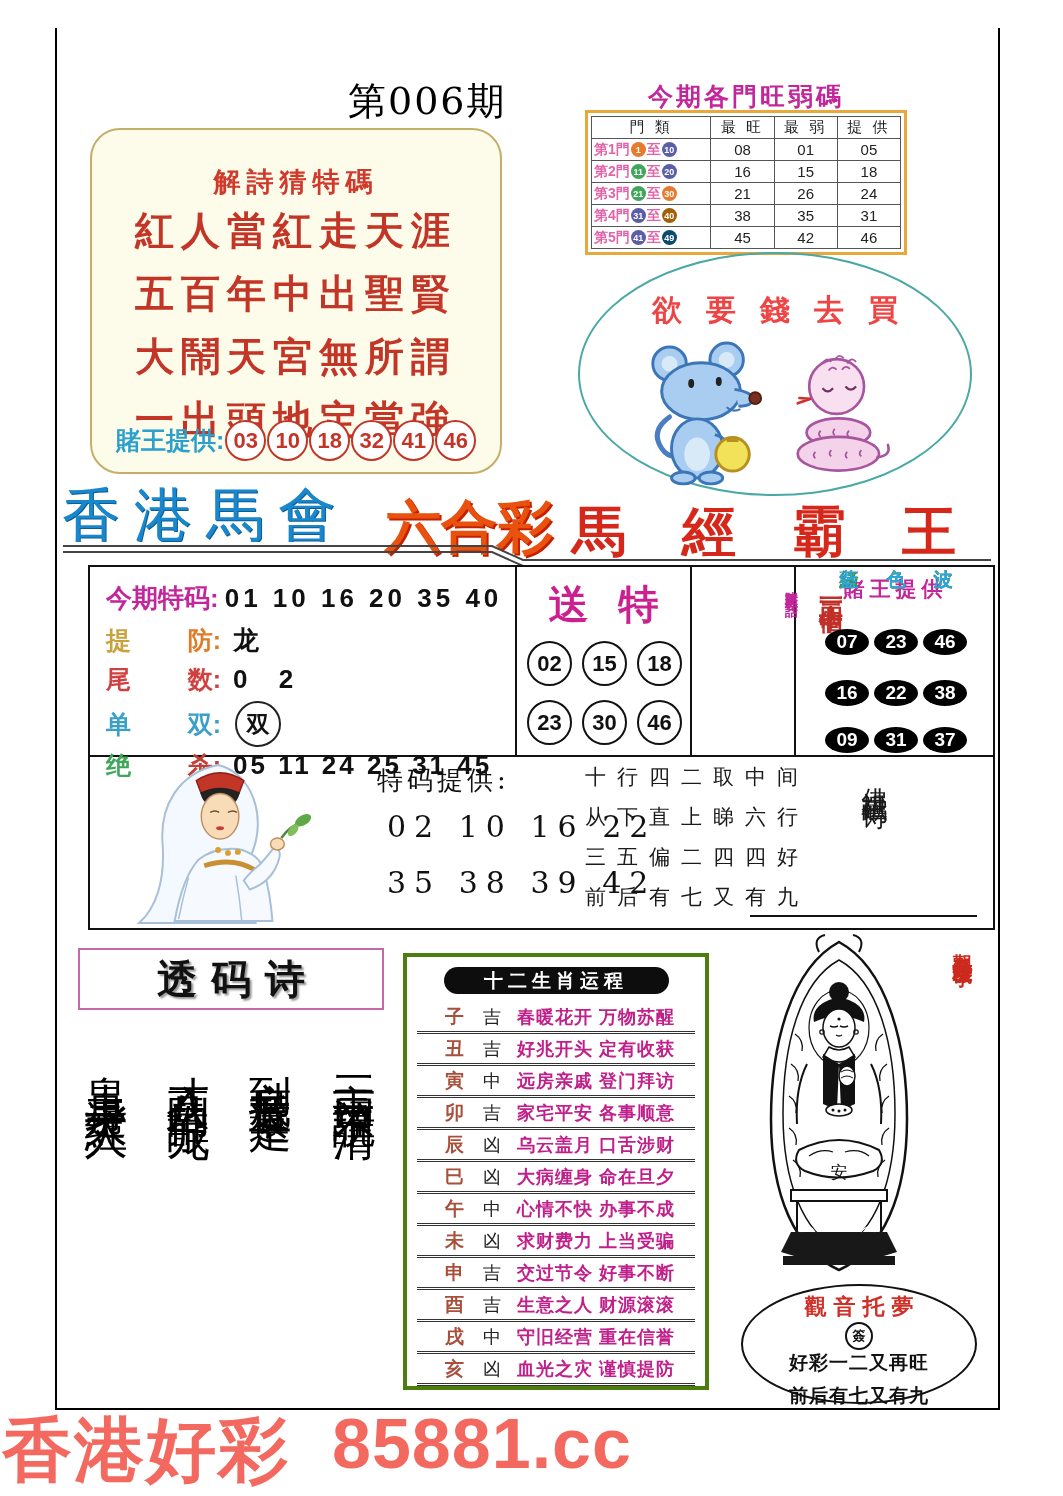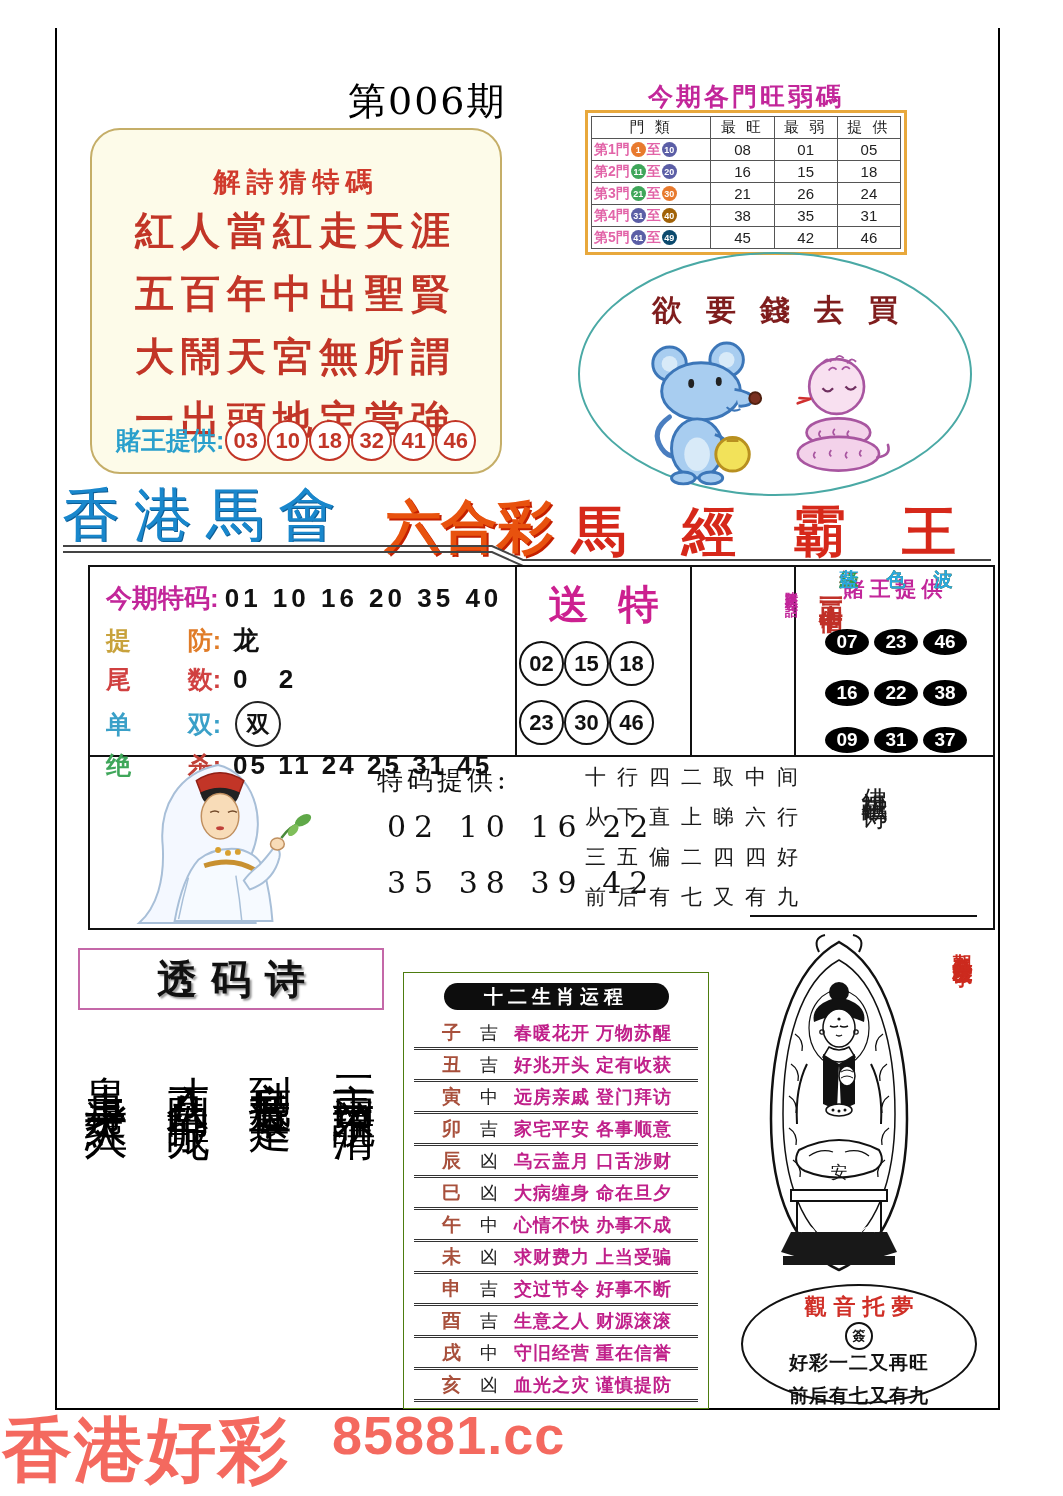--- a/index.html
+++ b/index.html
@@ -35,42 +35,42 @@
   #strength-wrap th,#strength-wrap td{border:1px solid #555;height:21px;text-align:center;padding:0;}
   #strength-wrap th{font-size:15px;font-weight:normal;color:#222;letter-spacing:3px;}
   .gate-cell{display:flex;align-items:center;justify-content:flex-start;padding-left:2px;}
   .gate-label{color:#E264A8;font-weight:bold;font-size:14px;white-space:nowrap;}
   .gc{display:inline-flex;width:15px;height:15px;border-radius:50%;color:#fff;font-size:9px;
       font-weight:bold;align-items:center;justify-content:center;margin:0 1px;}
   .sv{font-size:15px;color:#222;}
 
   
   #oval-hint{left:578px;top:252px;width:390px;height:240px;border:2px solid #4AA9A5;border-radius:50%;}
-  #oval-text{top:36px;width:100%;text-align:center;color:#7f1d1d;font-weight:bold;font-size:30px;
+  #oval-text{top:36px;width:100%;text-align:center;color:#ef4444;font-weight:bold;font-size:30px;
              letter-spacing:24px;text-indent:24px;white-space:nowrap;}
 
   
   #banner-club-clip{left:62px;top:484px;width:320px;height:58px;overflow:hidden;}
   #banner-club{margin-top:-7px;font-size:58px;font-weight:normal;color:#1987CC;letter-spacing:14px;
                white-space:nowrap;text-shadow:1px 1px 0 #0d5c94;}
   #banner-lottery{left:385px;top:490px;font-size:56px;font-weight:bold;color:#E8520E;
                   text-shadow:2px 2px 0 #c42000;white-space:nowrap;}
   #banner-main{left:572px;top:496px;font-size:54px;font-weight:bold;color:#D6281A;
                letter-spacing:56px;white-space:nowrap;font-family:"DejaVu Serif",serif;}
 
   
   #panel{left:88px;top:565px;width:907px;height:365px;border:2px solid #111;background:#fff;box-sizing:border-box;}
   .vline{position:absolute;top:0;width:2px;height:188px;background:#111;}
   #hline{position:absolute;left:0;top:188px;width:100%;height:2px;background:#111;}
   .p-row{position:absolute;display:flex;align-items:center;white-space:nowrap;}
   .lab2{display:flex;justify-content:space-between;width:115px;font-size:25px;font-weight:bold;}
   .pval{font-size:26px;font-weight:bold;color:#111;letter-spacing:4px;}
   #songte-title{left:425px;top:10px;width:177px;text-align:center;color:#CC2090;font-weight:bold;
                 font-size:40px;letter-spacing:30px;text-indent:30px;white-space:nowrap;}
-  .songte-row{left:415px;width:163px;display:flex;justify-content:center;gap:0;}
+  .songte-row{left:433px;width:163px;display:flex;justify-content:center;gap:10px;}
   .bcirc{display:inline-flex;width:41px;height:41px;border:2px solid #111;border-radius:50%;
          color:#111;font-size:22px;font-weight:bold;align-items:center;justify-content:center;background:#fff;}
   #msg-small{left:692px;top:14px;writing-mode:vertical-rl;color:#C2269A;font-size:13px;font-weight:bold;letter-spacing:2px;}
   #msg-big{left:725px;top:18px;writing-mode:vertical-rl;color:#C03028;font-size:24px;font-weight:bold;
            font-family:"DejaVu Serif",serif;letter-spacing:1px;}
   #waves-title{left:706px;top:8px;width:199px;text-align:center;color:#C2269A;font-weight:bold;
                font-size:21px;letter-spacing:5px;}
   .wave-label{left:716px;width:180px;text-align:center;font-size:19px;font-weight:bold;
               letter-spacing:28px;text-indent:28px;white-space:nowrap;}
   .wave-row{left:716px;width:180px;display:flex;justify-content:center;gap:5px;}
@@ -85,22 +85,22 @@
   #panel-underline{left:660px;top:348px;width:227px;height:2px;background:#111;}
 
   
   #touma-box{left:78px;top:948px;width:306px;height:62px;border:2px solid #C468A8;background:#fff;box-sizing:border-box;}
   #touma-title{width:100%;text-align:center;font-size:40px;font-weight:bold;color:#111;line-height:58px;
                letter-spacing:14px;text-indent:14px;font-family:"DejaVu Serif",serif;text-shadow:2px 2px 2px #999;}
   .tcol{position:absolute;writing-mode:vertical-rl;font-size:43px;color:#000;
         font-family:"DejaVu Serif",serif;letter-spacing:7px;top:1042px;}
 
   
-  #zodiac{left:403px;top:953px;width:306px;height:437px;border:1px solid #4d7c0f;background:#fff;
-          box-sizing:border-box;padding:4px 10px;margin-top:19px;}
+  #zodiac{left:403px;top:953px;width:306px;height:437px;border:4px solid #4d7c0f;background:#fff;
+          box-sizing:border-box;padding:4px 10px;}
   #zodiac-title{width:225px;height:27px;margin:6px auto 8px;background:#0d0d0d;border-radius:15px;
                 color:#fff;font-size:19px;font-weight:bold;letter-spacing:5px;text-align:center;line-height:27px;}
   .zrow{height:29px;display:flex;align-items:center;border-bottom:3px double #333;padding-left:28px;}
   .zbranch{color:#A8503C;font-size:19px;font-weight:bold;width:24px;font-family:"DejaVu Serif",serif;}
   .zluck{color:#222;font-size:18px;margin-left:14px;width:24px;}
   .ztext{color:#C0208A;font-size:18px;font-weight:bold;margin-left:10px;letter-spacing:1px;white-space:nowrap;}
 
   
   #gy-vert{left:950px;top:938px;writing-mode:vertical-rl;color:#CC2A1E;font-size:20px;font-weight:bold;
            font-family:"DejaVu Serif",serif;letter-spacing:2px;}
@@ -110,21 +110,21 @@
          background:#fff;box-sizing:border-box;text-align:center;}
   #dream-title{margin-top:6px;color:#D03028;font-size:22px;font-weight:bold;letter-spacing:7px;text-indent:7px;}
   #dream-seal{width:24px;height:24px;margin:0 auto;border:2px solid #111;border-radius:50%;
               font-size:13px;line-height:24px;color:#111;font-weight:bold;}
   .dream-line{color:#111;font-size:19px;font-weight:bold;letter-spacing:1px;font-family:"DejaVu Serif",serif;}
 
   
   #footer{left:2px;top:1404px;display:flex;align-items:flex-start;gap:42px;color:#F4695F;
           font-weight:bold;white-space:nowrap;}
   #footer-brand{font-size:70px;letter-spacing:2px;}
-  #footer-site{font-size:54px;letter-spacing:1px;}
+  #footer-site{font-size:70px;letter-spacing:1px;}
 </style>
 </head>
 <body>
 
 <div id="page">
   <div class="abs" id="frame"></div>
 
   <div class="abs" id="issue">第006期</div>
 
   <div class="abs" id="poem-box">

